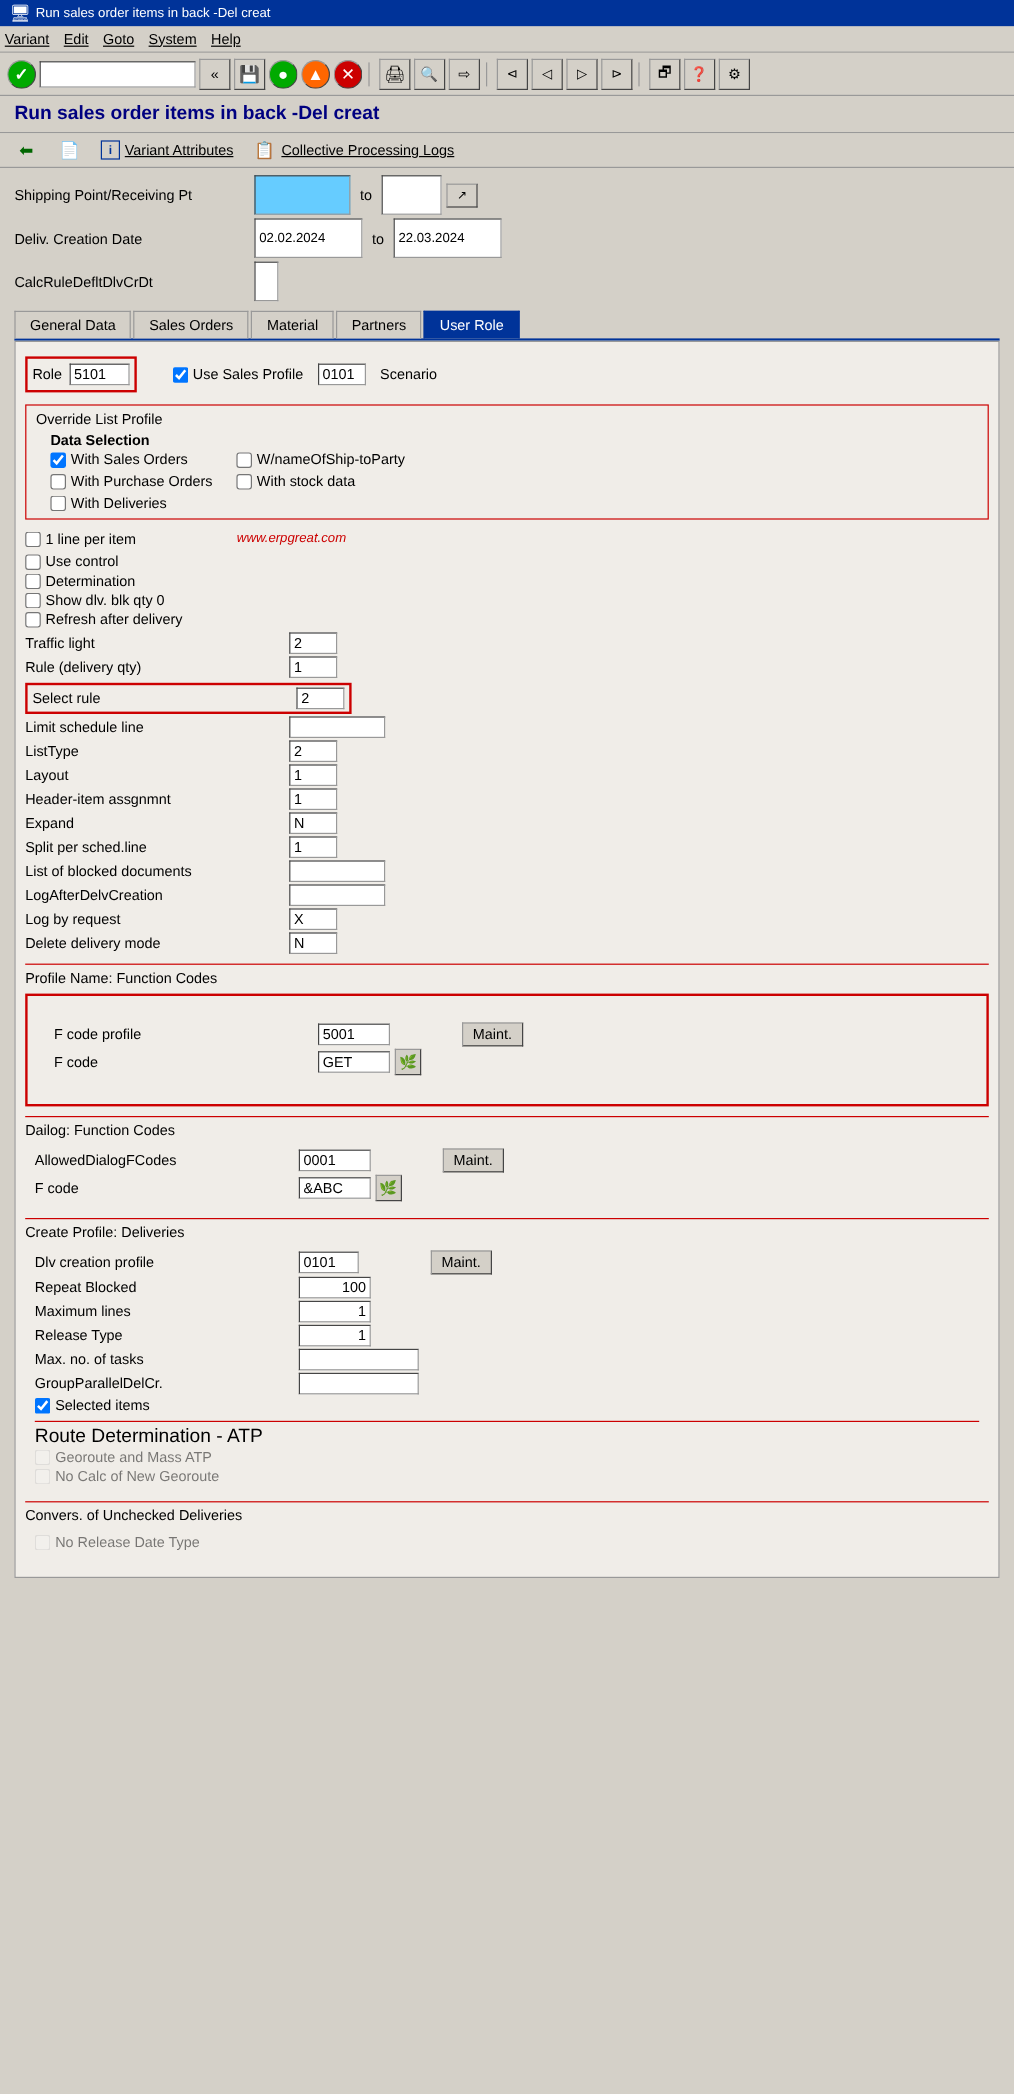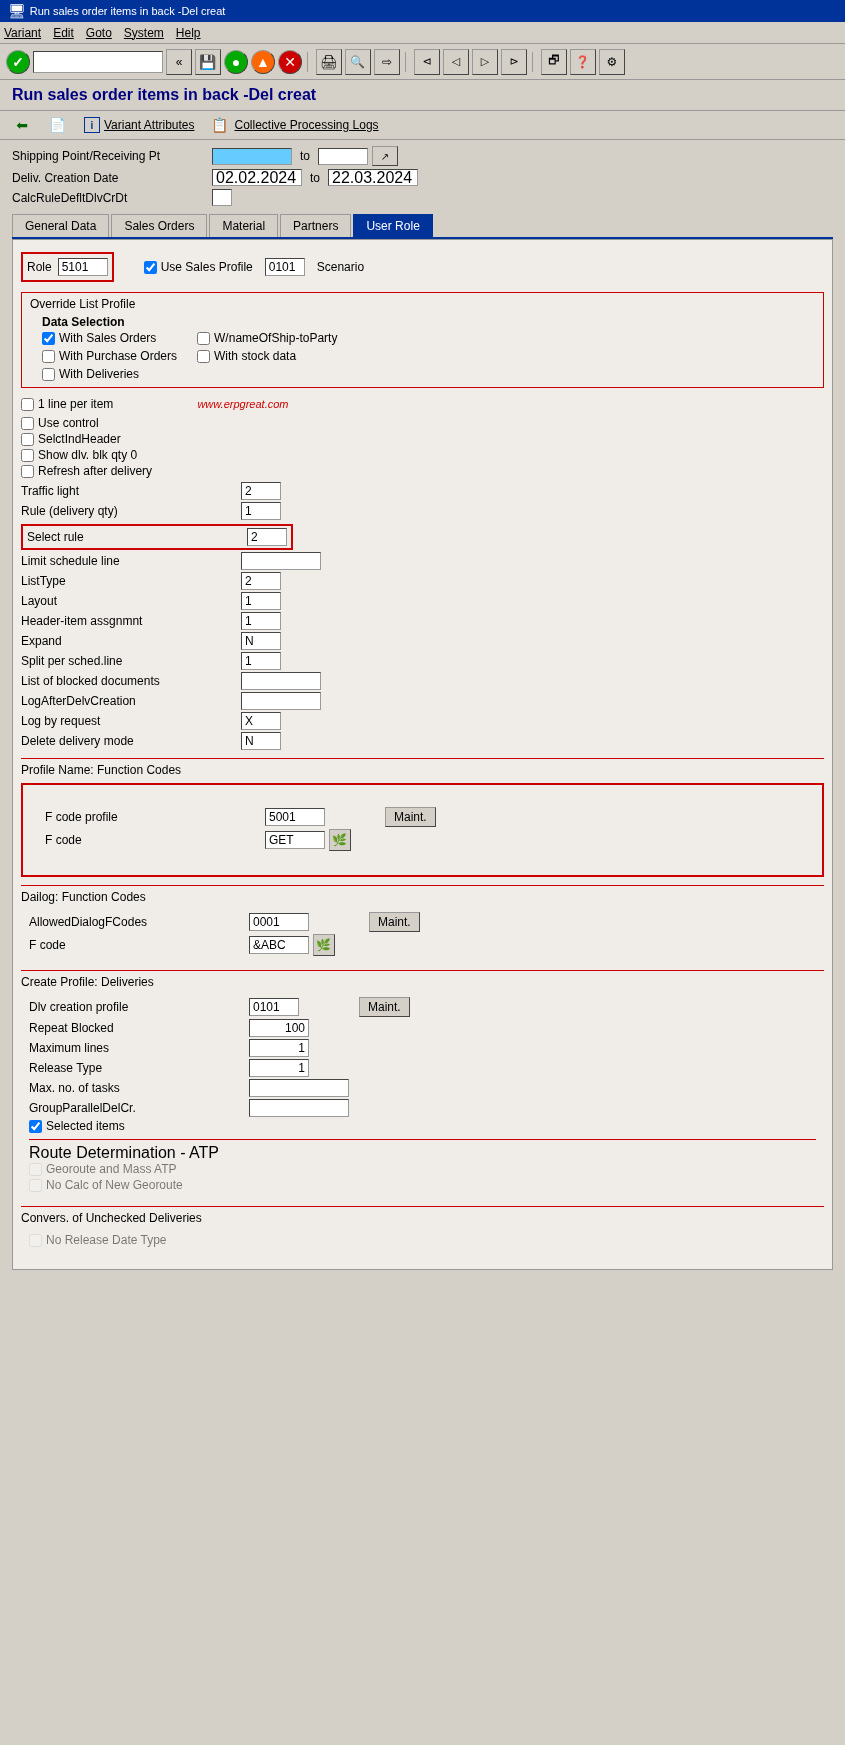--- a/index.html
+++ b/index.html
@@ -101,24 +101,24 @@
     .form-row {
       display: flex;
       align-items: center;
       margin-bottom: 3px;
     }
     .form-label {
       width: 200px;
       font-size: 12px;
     }
     .form-input {
-      height: 17px;
+      height: 33px;
       border: 1px inset #999;
       background: white;
-      font-size: 16px;
+      font-size: 11px;
       padding: 1px 3px;
     }
     .form-input.highlight { background: #66ccff; }
     
     .to-label { margin: 0 8px; }
     
     .tab-bar {
       display: flex;
       margin-top: 8px;
       border-bottom: 2px solid #003399;
@@ -399,21 +399,21 @@
       <input type="checkbox" style="">
       <span>1 line per item</span>
       <span class="watermark" style="margin-left:80px;">www.erpgreat.com</span>
     </div>
     <div class="checkbox-row">
       <input type="checkbox" style="">
       <span>Use control</span>
     </div>
     <div class="checkbox-row">
       <input type="checkbox" style="">
-      <span>SelctIndHeader</span>
+      <span>Determination</span>
     </div>
     <div class="checkbox-row">
       <input type="checkbox" style="">
       <span>Show dlv. blk qty 0</span>
     </div>
     <div class="checkbox-row">
       <input type="checkbox" style="">
       <span>Refresh after delivery</span>
     </div>
     

